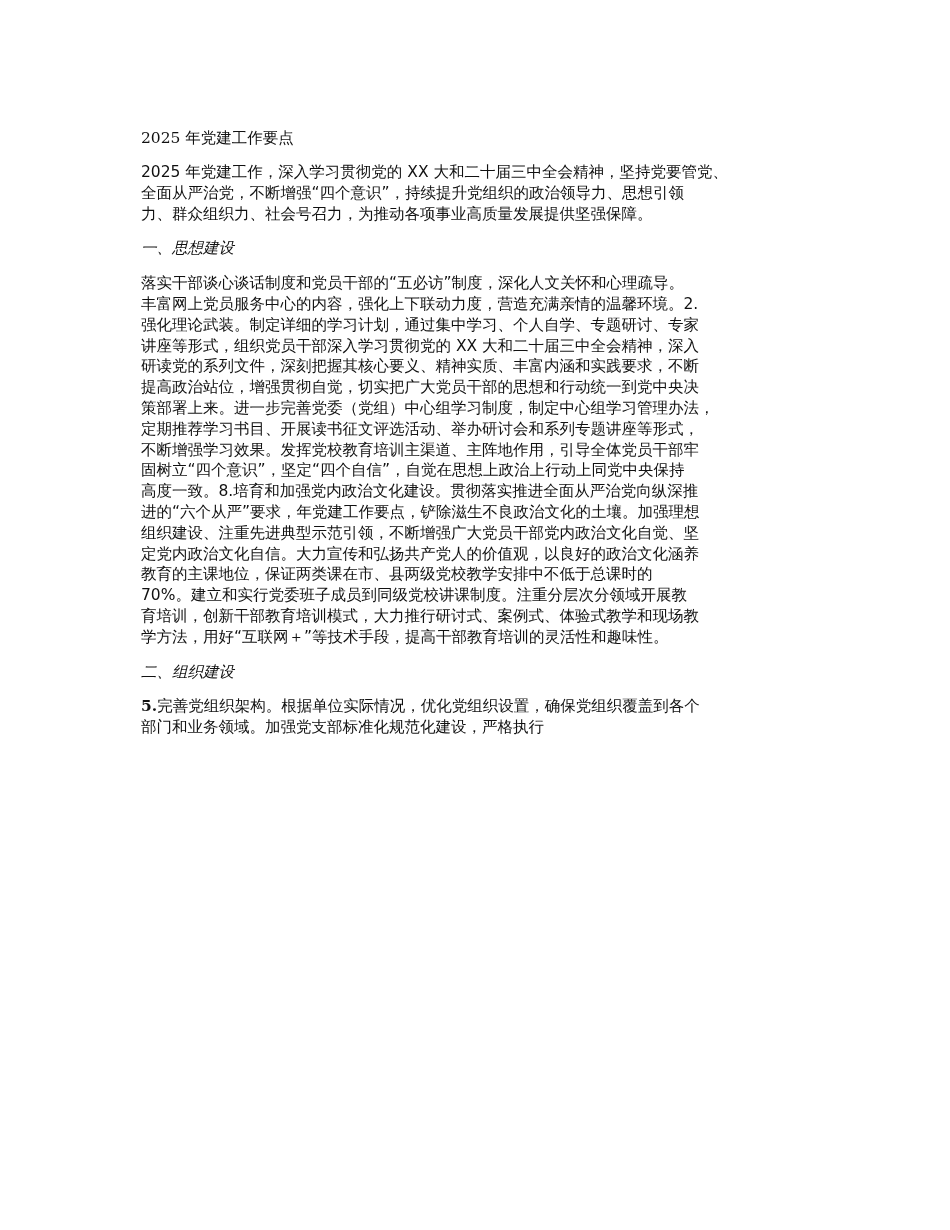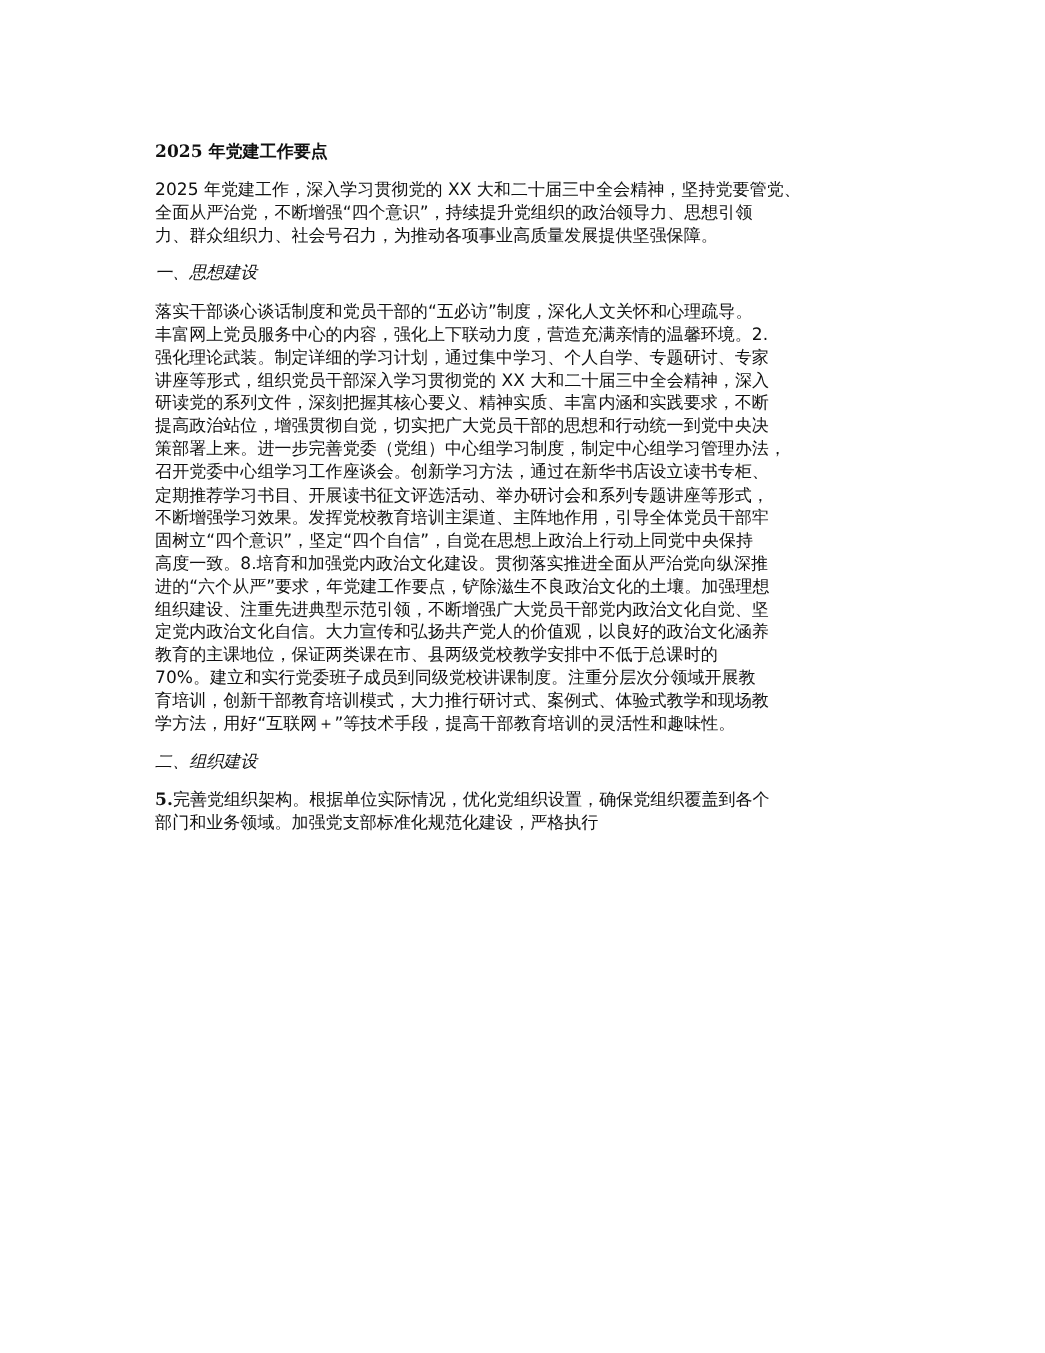--- a/index.html
+++ b/index.html
@@ -1,19 +1,19 @@
 <!DOCTYPE html>
 <html><head>
 <meta charset="utf-8">
 <style>
   html, body { margin: 0; padding: 0; background: #ffffff; }
   body { width: 950px; height: 1230px; position: relative; overflow: hidden;
          font-family: "DejaVu Sans", sans-serif; color: #111111; }
   .page { position: absolute; left: 141px; top: 128px; width: 700px; }
-  .title { font-family: "DejaVu Serif", serif; font-weight: bold; font-size: 15.5px;
+  .title { font-family: "DejaVu Serif", serif; font-weight: normal; font-size: 15.5px;
            line-height: 20px; margin: 0 0 14px 0; }
   .para { margin: 0 0 14px 0; font-size: 15.5px; line-height: 20.8px; }
   .line { display: block; white-space: nowrap; }
   .heading { margin: 0 0 14px 0; font-size: 15.5px; line-height: 20.8px; font-style: italic; }
   .num { font-family: "DejaVu Serif", serif; font-weight: bold; }
 </style>
 </head>
 <body>
 
 <div class="page">
@@ -28,21 +28,20 @@
   <p class="heading">一、思想建设</p>
 
   <p class="para">
     <span class="line">落实干部谈心谈话制度和党员干部的“五必访”制度，深化人文关怀和心理疏导。</span>
     <span class="line">丰富网上党员服务中心的内容，强化上下联动力度，营造充满亲情的温馨环境。2.</span>
     <span class="line">强化理论武装。制定详细的学习计划，通过集中学习、个人自学、专题研讨、专家</span>
     <span class="line">讲座等形式，组织党员干部深入学习贯彻党的 XX 大和二十届三中全会精神，深入</span>
     <span class="line">研读党的系列文件，深刻把握其核心要义、精神实质、丰富内涵和实践要求，不断</span>
     <span class="line">提高政治站位，增强贯彻自觉，切实把广大党员干部的思想和行动统一到党中央决</span>
     <span class="line">策部署上来。进一步完善党委（党组）中心组学习制度，制定中心组学习管理办法，</span>
-    <span class="line">召开党委中心组学习工作座谈会。创新学习方法，通过在新华书店设立读书专柜、</span>
     <span class="line">定期推荐学习书目、开展读书征文评选活动、举办研讨会和系列专题讲座等形式，</span>
     <span class="line">不断增强学习效果。发挥党校教育培训主渠道、主阵地作用，引导全体党员干部牢</span>
     <span class="line">固树立“四个意识”，坚定“四个自信”，自觉在思想上政治上行动上同党中央保持</span>
     <span class="line">高度一致。8.培育和加强党内政治文化建设。贯彻落实推进全面从严治党向纵深推</span>
     <span class="line">进的“六个从严”要求，年党建工作要点，铲除滋生不良政治文化的土壤。加强理想</span>
     <span class="line">组织建设、注重先进典型示范引领，不断增强广大党员干部党内政治文化自觉、坚</span>
     <span class="line">定党内政治文化自信。大力宣传和弘扬共产党人的价值观，以良好的政治文化涵养</span>
     <span class="line">教育的主课地位，保证两类课在市、县两级党校教学安排中不低于总课时的</span>
     <span class="line">70%。建立和实行党委班子成员到同级党校讲课制度。注重分层次分领域开展教</span>
     <span class="line">育培训，创新干部教育培训模式，大力推行研讨式、案例式、体验式教学和现场教</span>

